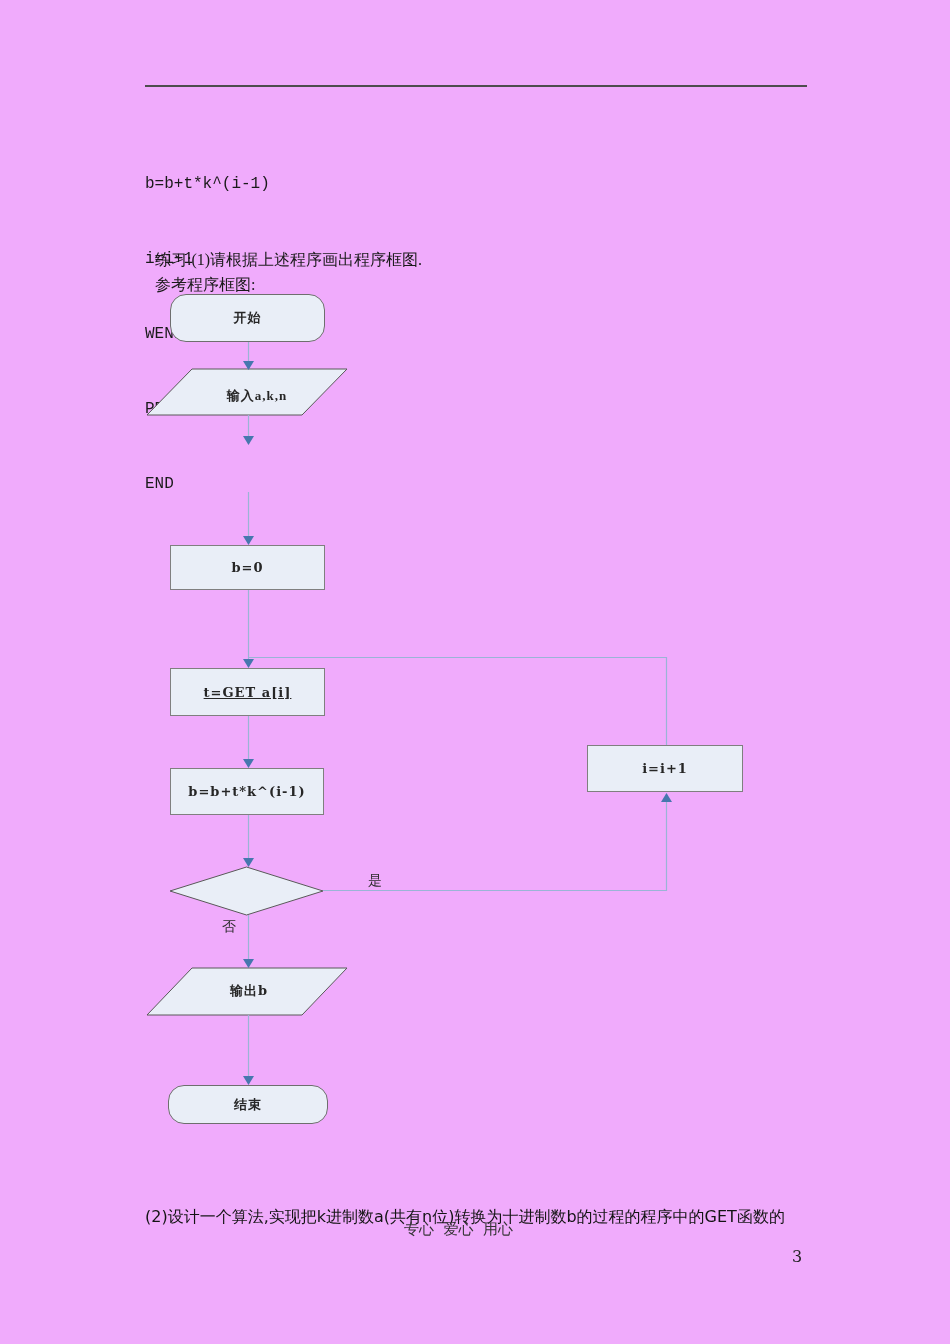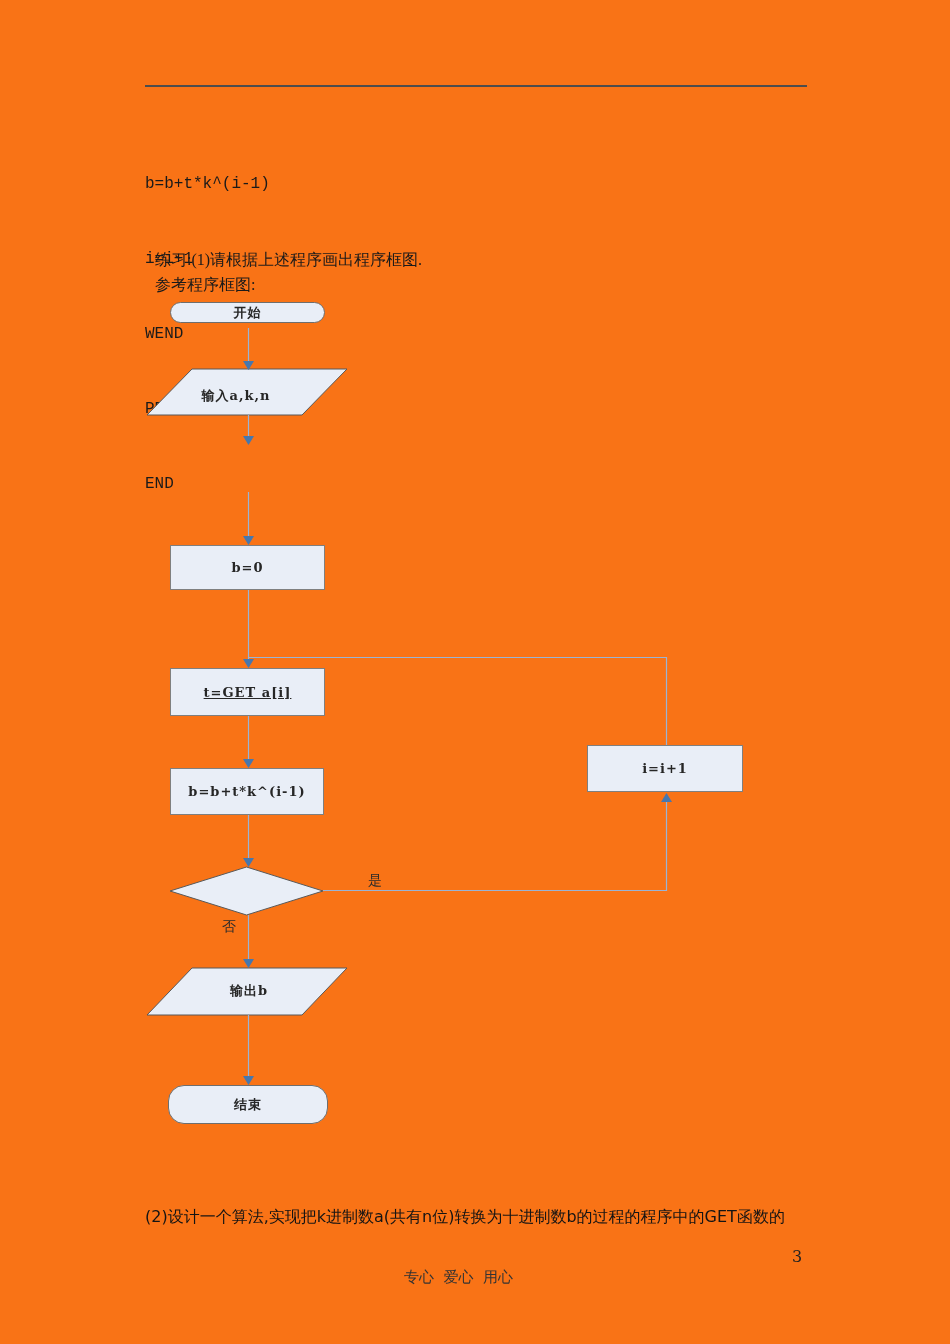--- a/index.html
+++ b/index.html
@@ -1,17 +1,17 @@
 <!DOCTYPE html>
 <html><head>
 <meta charset="utf-8">
 <style>
   html,body { margin:0; padding:0; background:#fff; }
   .page {
-    position:relative; width:950px; height:1344px; background:#f97316;
+    position:relative; width:950px; height:1344px; background:#f0abfc;
     font-family:"Liberation Sans", sans-serif; overflow:hidden;
   }
   .header-rule {
     position:absolute; left:145px; top:85px; width:662px; height:2px;
     background:#4d4d4d;
   }
   .code-block {
     position:absolute; left:145px; top:122px;
     font-family:"Liberation Mono","DejaVu Sans Mono",monospace;
     font-size:16px; line-height:25px; color:#1a1a1a; white-space:pre;
@@ -41,21 +41,21 @@
   .edge-label {
     position:absolute; font-family:"DejaVu Sans", sans-serif;
     font-size:14px; color:#2b2b2b;
   }
   .task2 {
     position:absolute; left:145px; top:1147px; width:690px;
     font-family:"DejaVu Sans", sans-serif; font-size:16px;
     line-height:28px; color:#141414; white-space:pre;
   }
   .footer-motto {
-    position:absolute; left:404px; top:1268px;
+    position:absolute; left:404px; top:1220px;
     font-family:"DejaVu Sans", sans-serif; font-size:15px; color:#333;
     white-space:pre;
   }
   .page-number {
     position:absolute; left:792px; top:1247px;
     font-family:"DejaVu Serif","Liberation Serif",serif; font-size:16px; color:#222;
   }
 </style>
 </head>
 <body>
@@ -99,25 +99,25 @@
       <path d="M248.5 445 L243 436 L254 436 Z" fill="#4677ae"></path>
       <path d="M248.5 545 L243 536 L254 536 Z" fill="#4677ae"></path>
       <path d="M248.5 668 L243 659 L254 659 Z" fill="#4677ae"></path>
       <path d="M248.5 768 L243 759 L254 759 Z" fill="#4677ae"></path>
       <path d="M248.5 867 L243 858 L254 858 Z" fill="#4677ae"></path>
       <path d="M248.5 968 L243 959 L254 959 Z" fill="#4677ae"></path>
       <path d="M248.5 1085 L243 1076 L254 1076 Z" fill="#4677ae"></path>
       <path d="M666.5 793 L661 802 L672 802 Z" fill="#4677ae"></path>
     </svg>
 
-    <div class="node terminator" style="left:170px; top:302px; width:155px; height:21px;">
+    <div class="node terminator" style="left:170px; top:294px; width:155px; height:48px;">
       <span>开始</span>
     </div>
 
-    <div class="shape-label" style="left:155px; top:369px; width:162px; height:54px;">输入a,k,n</div>
+    <div class="shape-label" style="left:176px; top:369px; width:162px; height:54px;font-family:Liberation Serif, serif;">输入a,k,n</div>
 
 
     <div class="node" style="left:170px; top:545px; width:155px; height:45px;text-align:right;">
       <span>b=0</span>
     </div>
 
     <div class="node" style="left:170px; top:668px; width:155px; height:48px;text-decoration:underline;">
       <span>t=GET a[i]</span>
     </div>
 

